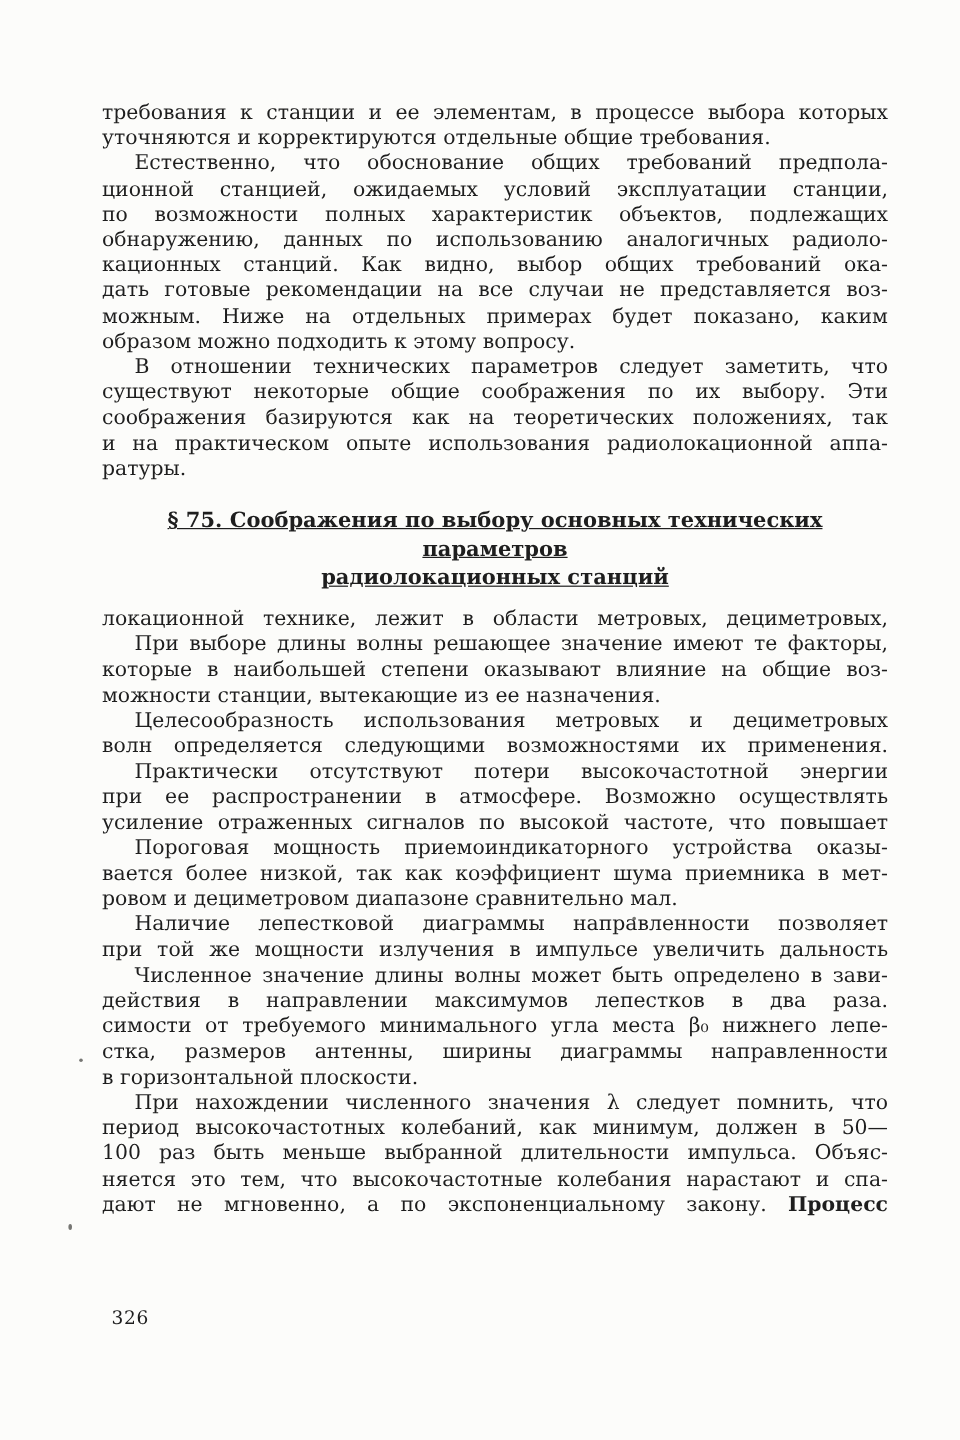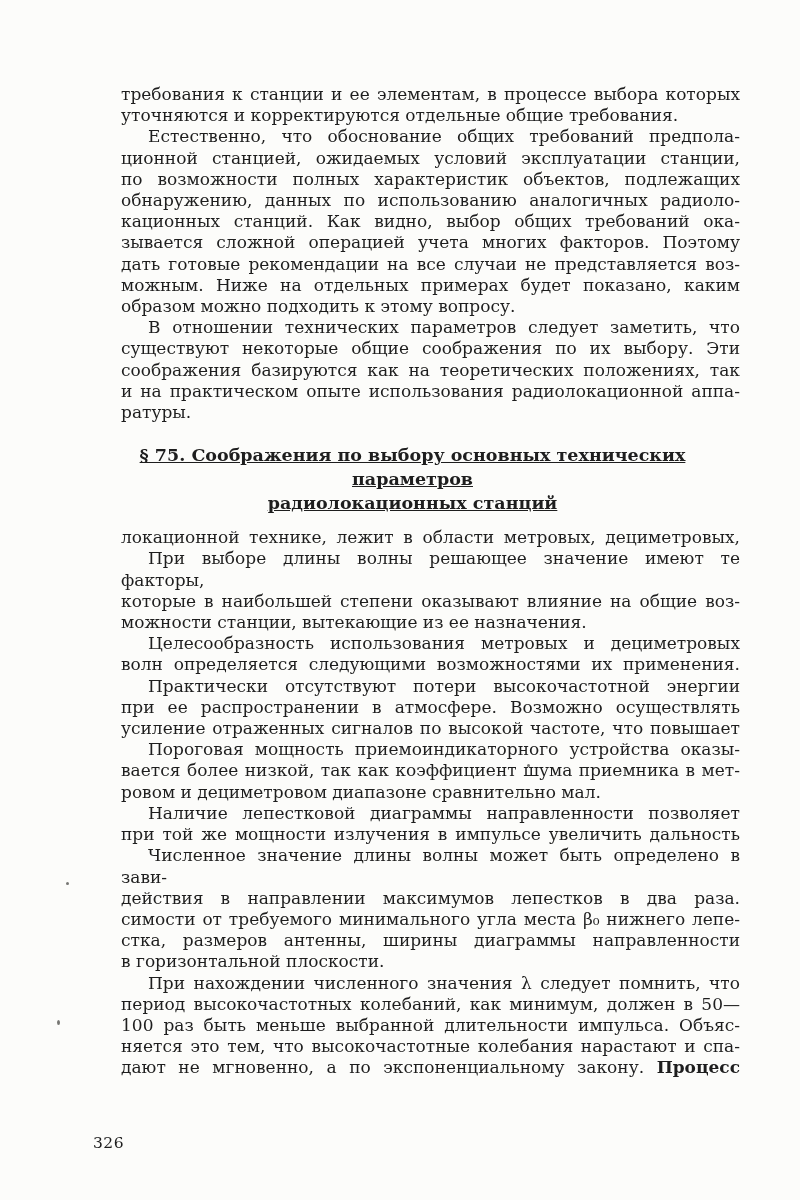--- a/index.html
+++ b/index.html
@@ -16,21 +16,20 @@
     position: absolute;
     left: 85px;
     top: 84px;
     width: 655px;
     font-size: 17px;
     line-height: 21.2px;
   }
   .line {
     text-align: justify;
     text-align-last: justify;
-    margin-left: 36px;
   }
   .line.last {
     text-align-last: left;
   }
   .line.indent {
     text-indent: 27px;
   }
   .heading {
     font-weight: bold;
     font-size: 17.5px;
@@ -38,21 +37,21 @@
     margin: 20px 0 12px 0;
   }
   .hline {
     text-align: center;
     text-decoration: underline;
   }
   .b { font-weight: bold; }
   .pagenum {
     position: absolute;
     left: 93px;
-    top: 1134px;
+    top: 1089px;
     font-size: 15.5px;
     letter-spacing: 0.5px;
   }
   .speck {
     position: absolute;
     background: #4a4a46;
     border-radius: 50%;
     opacity: 0.75;
   }
 </style>
@@ -61,21 +60,20 @@
 
 <div class="page">
   <div class="textblock">
       <div class="line">требования к станции и ее элементам, в процессе выбора которых</div>
       <div class="line last">уточняются и корректируются отдельные общие требования.</div>
       <div class="line indent">Естественно, что обоснование общих требований предпола-</div>
       <div class="line">ционной станцией, ожидаемых условий эксплуатации станции,</div>
       <div class="line">по возможности полных характеристик объектов, подлежащих</div>
       <div class="line">обнаружению, данных по использованию аналогичных радиоло-</div>
       <div class="line">кационных станций. Как видно, выбор общих требований ока-</div>
-      <div class="line">зывается сложной операцией учета многих факторов. Поэтому</div>
       <div class="line">дать готовые рекомендации на все случаи не представляется воз-</div>
       <div class="line">можным. Ниже на отдельных примерах будет показано, каким</div>
       <div class="line last">образом можно подходить к этому вопросу.</div>
       <div class="line indent">В отношении технических параметров следует заметить, что</div>
       <div class="line">существуют некоторые общие соображения по их выбору. Эти</div>
       <div class="line">соображения базируются как на теоретических положениях, так</div>
       <div class="line">и на практическом опыте использования радиолокационной аппа-</div>
       <div class="line last">ратуры.</div>
       <div class="heading">
         <div class="hline">§ 75. Соображения по выбору основных технических параметров</div>

